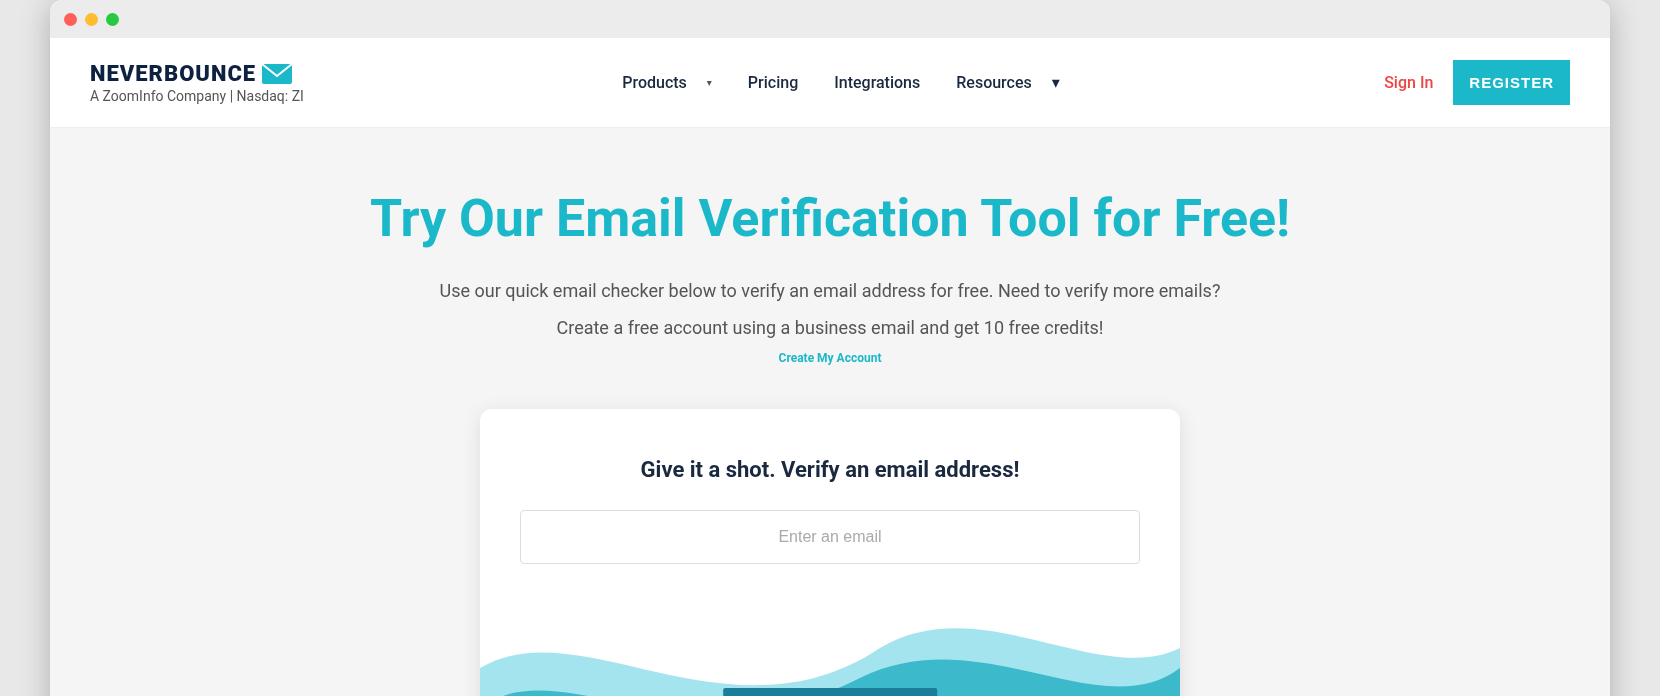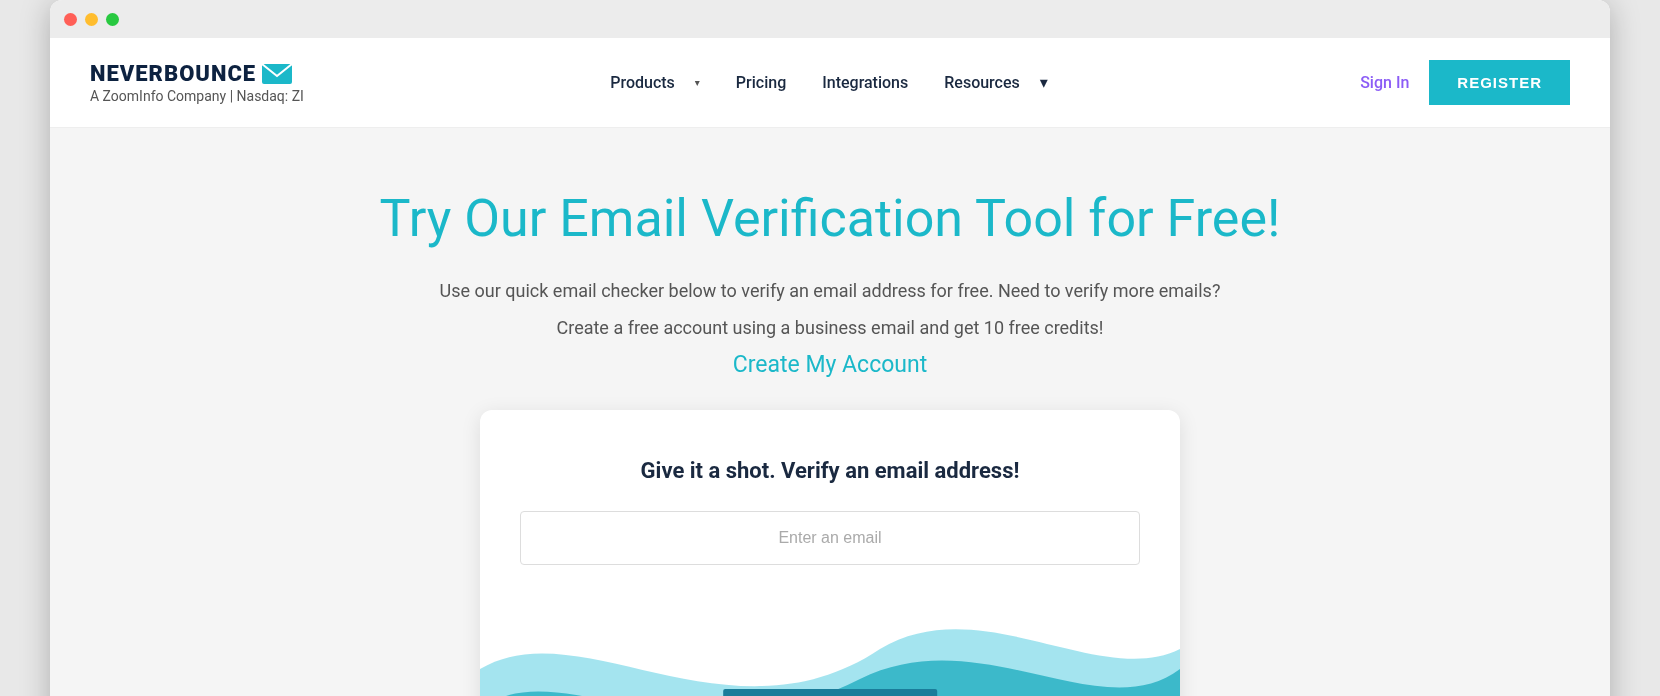--- a/index.html
+++ b/index.html
@@ -114,70 +114,70 @@
     }
 
     .nav-actions {
       display: flex;
       align-items: center;
       gap: 20px;
     }
 
     .sign-in-btn {
       font-size: 16px;
-      color: #8b5cf6;
+      color: #ef4444;
       cursor: pointer;
       font-weight: 500;
       margin-left: 6px;
     }
 
     .register-btn {
       background: #1bb8c9;
       color: #fff;
       font-size: 15px;
       font-weight: 700;
       letter-spacing: 1px;
       border: none;
-      padding: 14px 28px;
+      padding: 14px 16px;
       cursor: pointer;
       text-transform: uppercase;
     }
 
     
     .hero {
       flex: 1;
       display: flex;
       flex-direction: column;
       align-items: center;
       padding: 60px 40px 0;
     }
 
     .hero-title {
       font-size: 52px;
-      font-weight: 400;
+      font-weight: 700;
       color: #1bb8c9;
       text-align: center;
       margin-bottom: 28px;
     }
 
     .hero-subtitle {
       font-size: 18px;
       color: #555;
       text-align: center;
       line-height: 1.6;
       max-width: 860px;
       margin-bottom: 8px;
     }
 
     .hero-cta-link {
-      font-size: 23px;
-      font-weight: 400;
+      font-size: 12px;
+      font-weight: 700;
       color: #1bb8c9;
       cursor: pointer;
-      margin-bottom: 32px;
+      margin-bottom: 44px;
       text-decoration: none;
     }
 
     
     .verification-card {
       width: 700px;
       background: #fff;
       border-radius: 12px;
       box-shadow: 0 4px 20px rgba(0,0,0,0.1);
       overflow: hidden;

